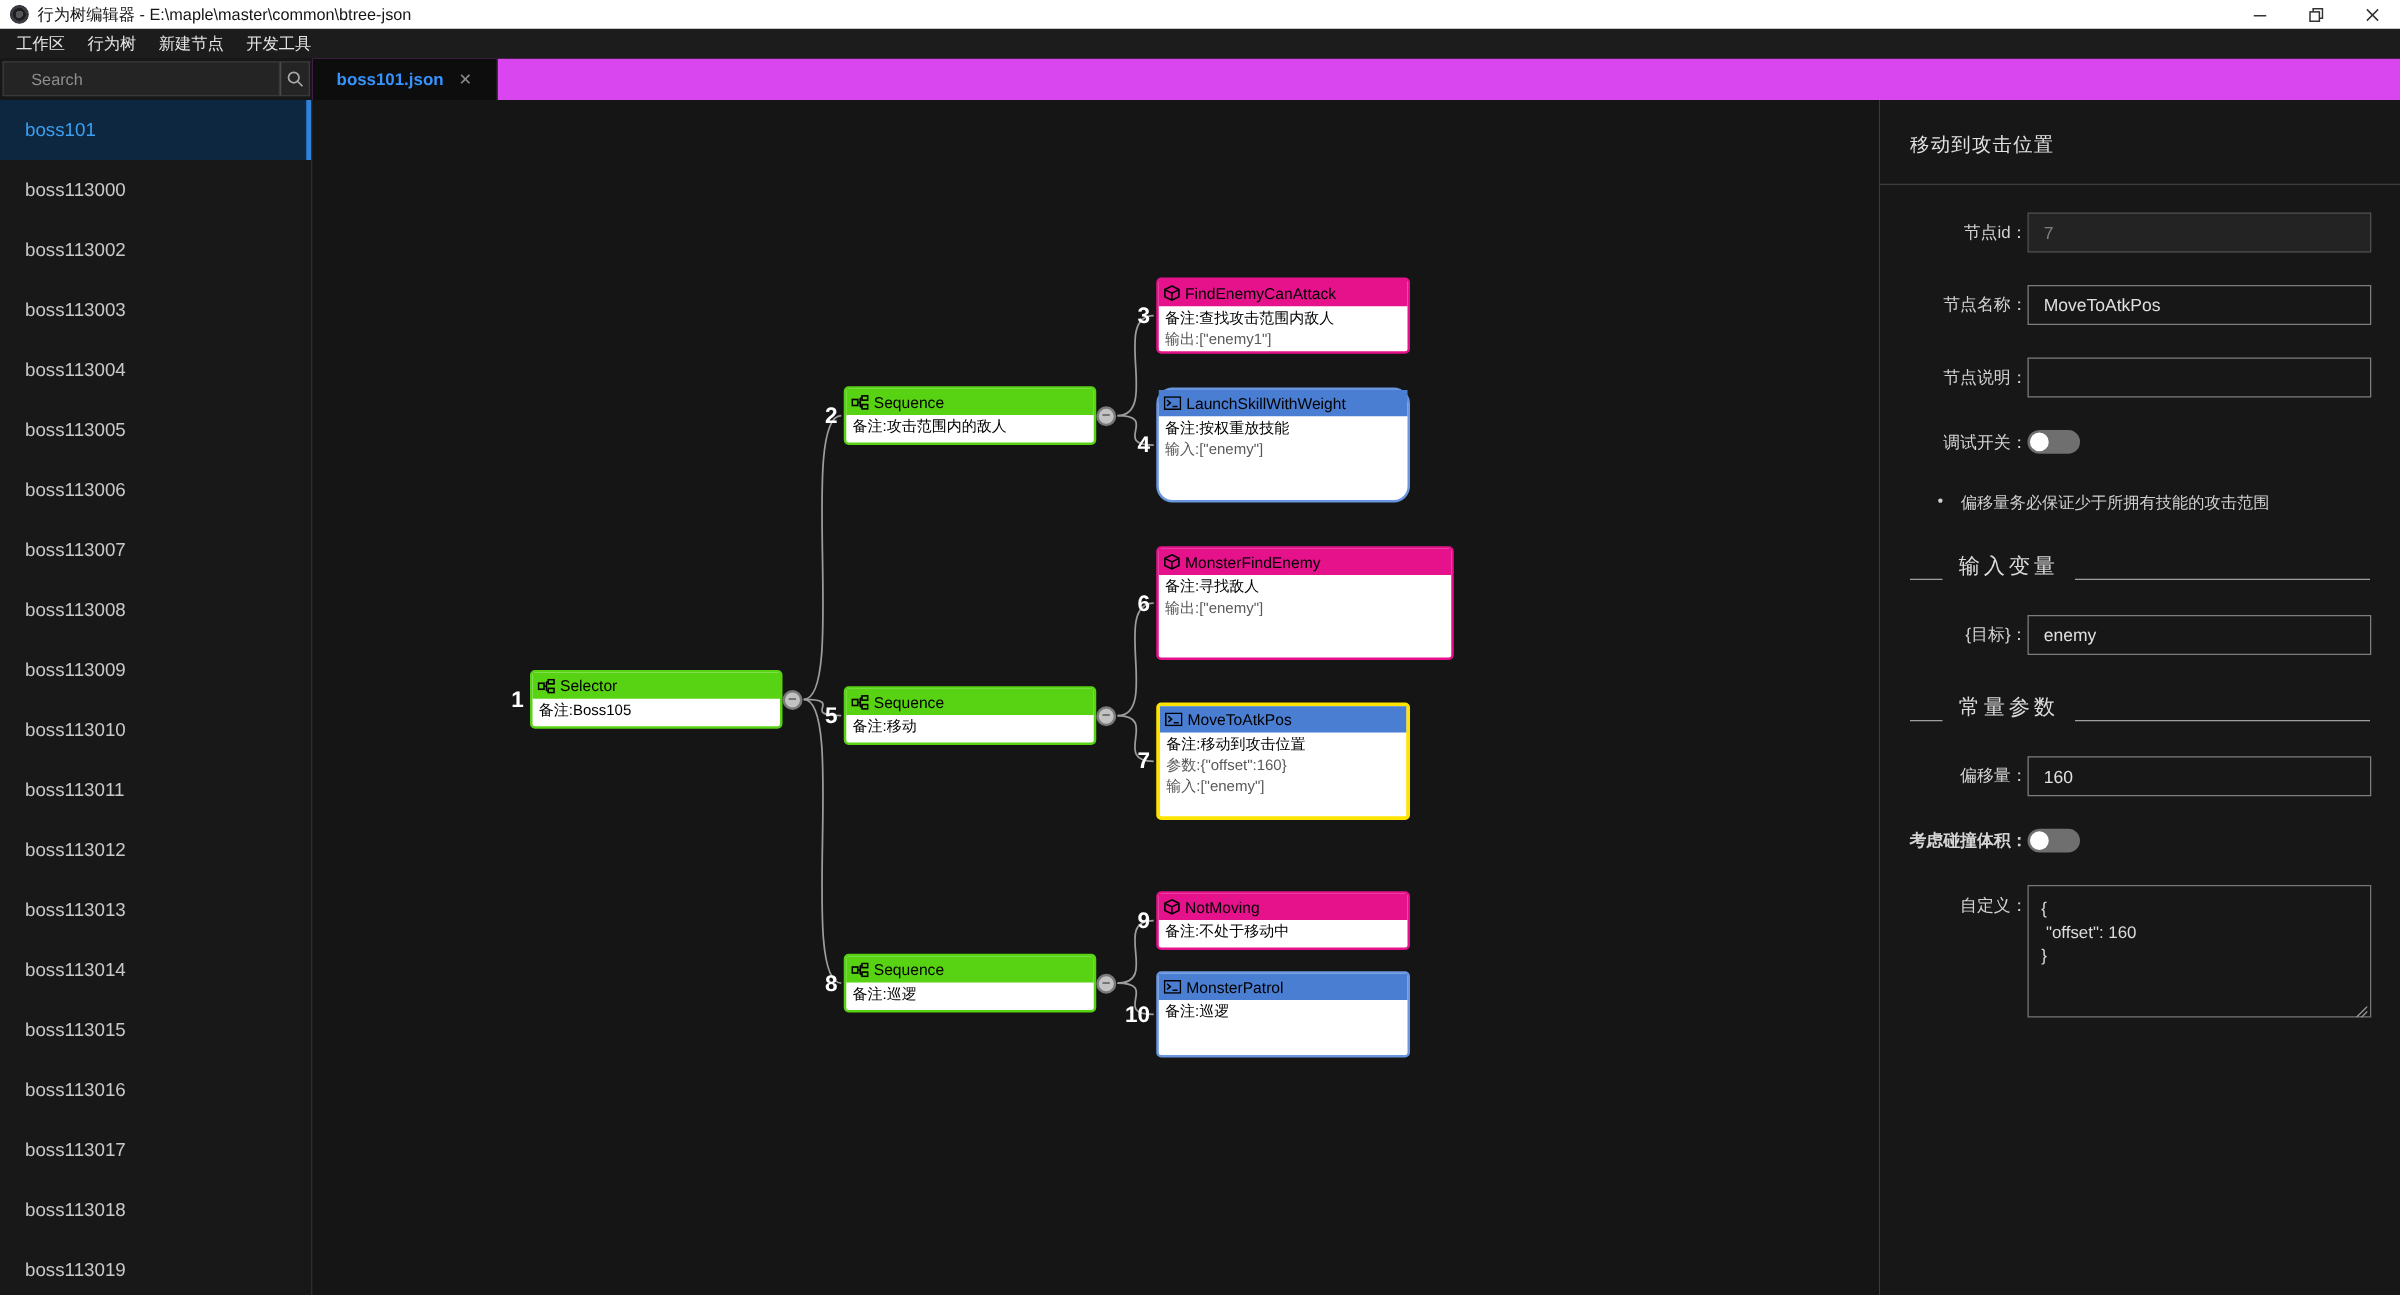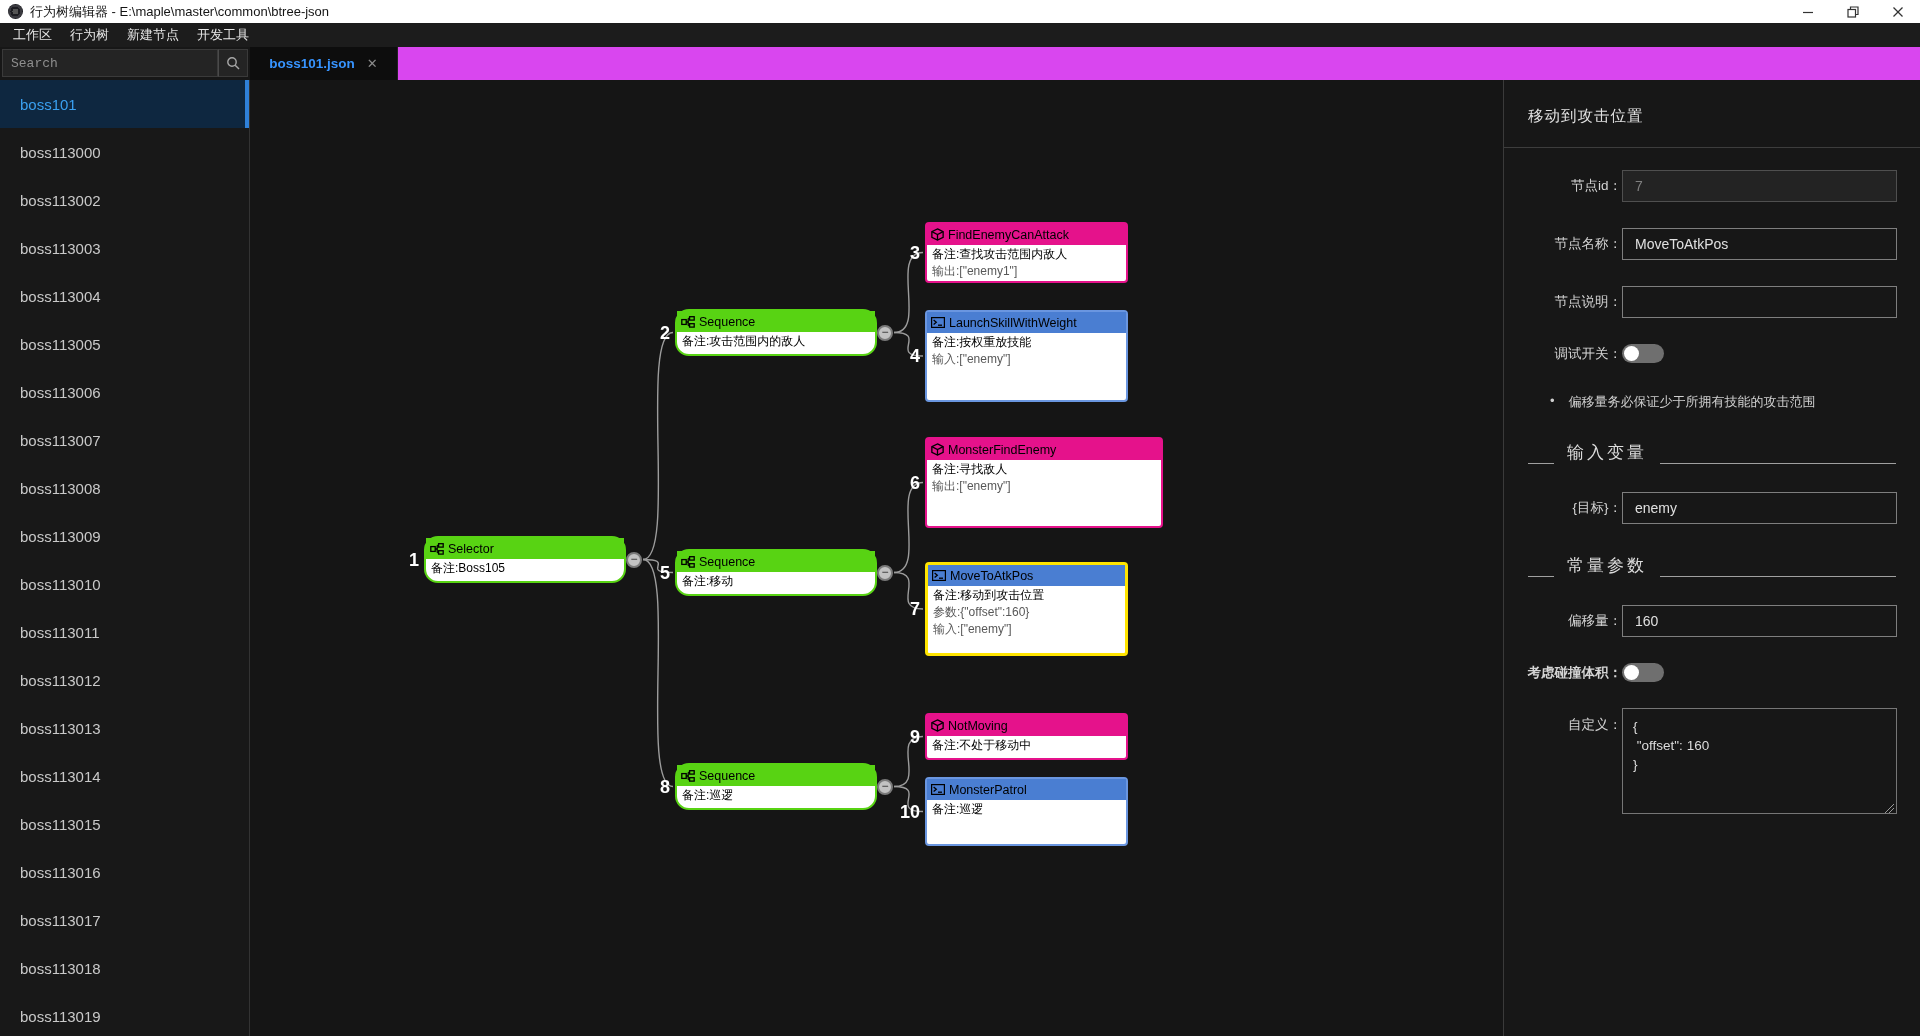--- a/index.html
+++ b/index.html
@@ -17,21 +17,21 @@
   .winbtn { width:45px; height:23px; display:flex; align-items:center; justify-content:center; }
 
   
   .menubar { height:24px; background:#1c1c1c; display:flex; align-items:center; padding-left:4px; }
   .menu-item { color:#e6e6e6; font-size:13px; padding:0 9px; line-height:24px; }
 
   
   .toprow { height:33px; display:flex; background:#151515; }
   .search-wrap { width:250px; flex-shrink:0; display:flex; padding:2px; background:#171717; }
   .search-input { flex:1; height:28px; background:#242424; border:1px solid #3a3a3a;
-    color:#84cc16; font-size:13px; padding:0 8px; outline:none; font-family:Liberation Mono, monospace; }
+    color:#84cc16; font-size:13px; padding:0 22px; outline:none; font-family:Liberation Sans, sans-serif; }
   .search-input::placeholder { color:#8f8f8f; }
   .search-btn { width:30px; height:28px; background:#242424; border:1px solid #3a3a3a;
     border-left:1px solid #4a4a4a; display:flex; align-items:center; justify-content:center; }
   .tabbar { flex:1; background:#d946ef; display:flex; }
   .tab { width:148px; height:33px; background:#0d0d0d; display:flex; align-items:center;
     justify-content:center; gap:12px; border-right:1px solid #222; }
   .tab-label { color:#3794ff; font-size:13.5px; font-weight:bold; }
   .tab-close { color:#8a8a8a; font-size:13px; }
 
   
@@ -42,21 +42,21 @@
     overflow:hidden; }
   .side-item { height:48px; display:flex; align-items:center; padding-left:20px;
     color:#c9c9c9; font-size:15px; }
   .side-item.active { background:#0e2740; color:#3aa0f0; border-right:4px solid #2f81d9; }
 
   
   .canvas { position:relative; flex:1; background:#151515; overflow:hidden; }
   #edges-svg { position:absolute; left:0; top:0; width:100%; height:100%; }
   #edges-svg path { stroke:#9c9c9c; stroke-width:1.4; fill:none; }
   .node { position:absolute; background:#ffffff; border-radius:4px; border:2px solid #000; }
-  .node.composite { border-color:#58d313;border-radius:14px; }
+  .node.composite { border-color:#58d313; }
   .node.condition { border-color:#e5128b; }
   .node.action    { border-color:#6a96e0; }
   .node.selected  { border:3px solid #ffe400; }
   .node-header { height:21px; display:flex; align-items:center; gap:4px; padding:0 4px;
     font-size:12.5px; font-weight:normal; color:#000; white-space:nowrap; overflow:hidden; }
   .composite .node-header { background:#58d313; }
   .condition .node-header { background:#e5128b; }
   .action    .node-header { background:#4a7ed2; }
   .node-icon { display:flex; align-items:center; }
   .node-line { padding:1px 5px 0 5px; font-size:12px; line-height:16px; color:#000;
@@ -223,21 +223,21 @@
                 <path d="M6 0.8 L11.2 3.4 L11.2 8.6 L6 11.2 L0.8 8.6 L0.8 3.4 Z"></path>
                 <path d="M0.8 3.4 L6 6 L11.2 3.4 M6 6 L6 11.2"></path>
               </svg>
             </span>
             <span>FindEnemyCanAttack</span>
           </div>
           <div class="node-line">备注:查找攻击范围内敌人</div>
           <div class="node-line muted">输出:["enemy1"]</div>
           <div class="node-num">3</div>
         </div>
-        <div class="node action" style="left: 675px; top: 230px; width: 203px; height: 92px;">
+        <div class="node action" style="left: 675px; top: 230px; width: 203px; height: 92px; border-radius: 13px;">
           <div class="node-header">
             <span class="node-icon">
               <svg width="14" height="11" viewBox="0 0 14 11" fill="none" stroke="#000" stroke-width="1.2">
                 <rect x="0.6" y="0.6" width="12.8" height="9.8"></rect>
                 <path d="M2.6 3 L5.3 5.3 L2.6 7.6" stroke-width="1.3"></path>
                 <path d="M7 8.2 H11" stroke-width="1.3"></path>
               </svg>
             </span>
             <span>LaunchSkillWithWeight</span>
           </div>

